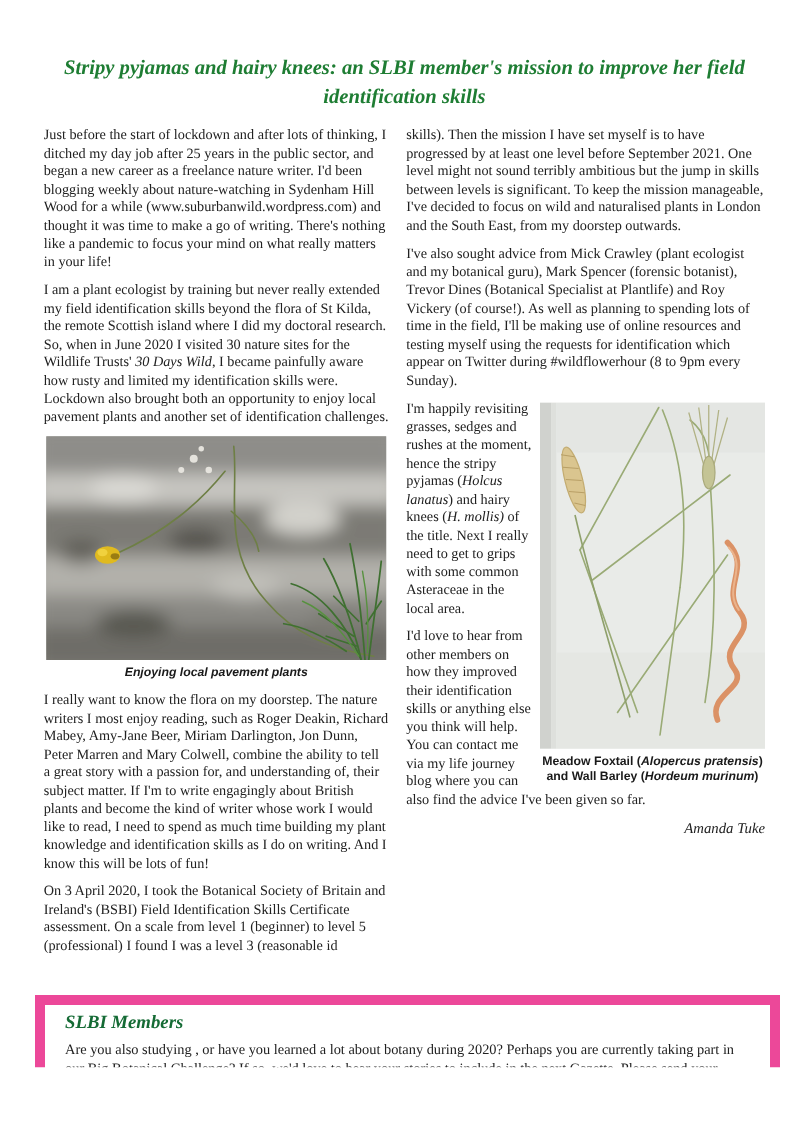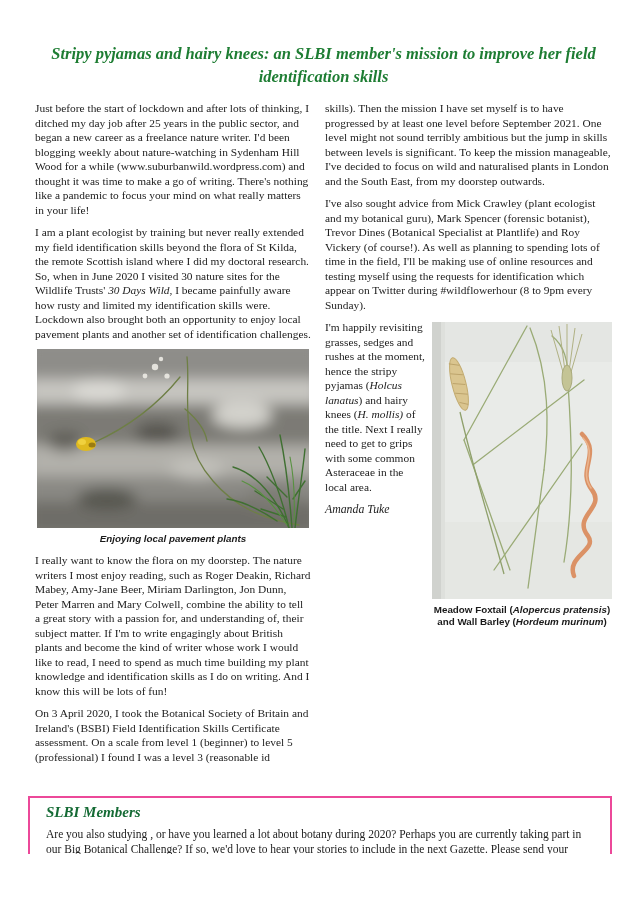--- a/index.html
+++ b/index.html
@@ -29,26 +29,26 @@
     font-size:9.8px; line-height:12px; text-align:center;
     color:#1a1a1a; margin:5px 0 8px 0;
   }
   .fig2 {
     float:right; width:180px; margin:2px 0 2px 7px;
   }
   .fig2 svg { display:block; }
   .fig2 .fig-caption { font-style:normal; margin:5px 0 2px 0; }
   .url-line { margin:0 0 6px 0; }
   .byline {
-    font-style:italic; font-size:11.8px;
+    font-style:italic; text-align:right; font-size:11.8px;
     margin:4px 2px 0 0;
   }
   .members-box {
     margin:5px 0 0 -7px; width:548px;
-    border:2px solid #ec4899;
+    border:8px solid #ec4899;
     padding:6px 16px 9px 16px;
     background:#ffffff;
   }
   .members-heading {
     font-family:"Liberation Serif", serif;
     font-weight:bold; font-style:italic;
     font-size:15px; color:#156b35; margin:0 0 6px 0;
   }
   .members-text { font-size:11.5px; line-height:14.8px; margin:0; }
   .footer-mark {
@@ -169,20 +169,21 @@
             </g>
             <g stroke-linecap="round" fill="none">
               <path d="M150,112 C170,132 144,148 160,168 C174,186 140,194 156,214 C166,228 134,234 142,254" stroke="#db9266" stroke-width="4.5"></path>
               <path d="M151,116 C167,133 146,148 159,166" stroke="#eab48d" stroke-width="1.6"></path>
             </g>
           </svg>
           <div class="fig-caption" style="font-style:normal;"><span>Meadow Foxtail (</span><span class="it">Alopercus pratensis</span><span>) and Wall Barley (</span><span class="it">Hordeum murinum</span><span>)</span></div>
         </div>
 
         <p><span>I'm happily revisiting grasses, sedges and rushes at the moment, hence the stripy pyjamas (</span><span class="it">Holcus lanatus</span><span>) and hairy knees (</span><span class="it">H. mollis)</span><span> of the title. Next I really need to get to grips with some common Asteraceae in the local area.</span></p>
+        <p>I'd love to hear from other members on how they improved their identification skills or anything else you think will help. You can contact me via my life journey blog  where you can also find the advice I've been given so far.</p>
         <p class="byline">Amanda Tuke</p>
       </div>
 
     </div>
 
     <div class="members-box">
       <div class="members-heading">SLBI Members</div>
       <p class="members-text">Are you also studying , or have you learned a lot about botany during 2020? Perhaps you are currently taking part in our Big Botanical Challenge? If so, we'd love to hear your stories to include in the next Gazette. Please send your ideas to Jasmin Naim, Editor, at jasminnaim@msn.com before 31 December 2020.</p>
     </div>
 

